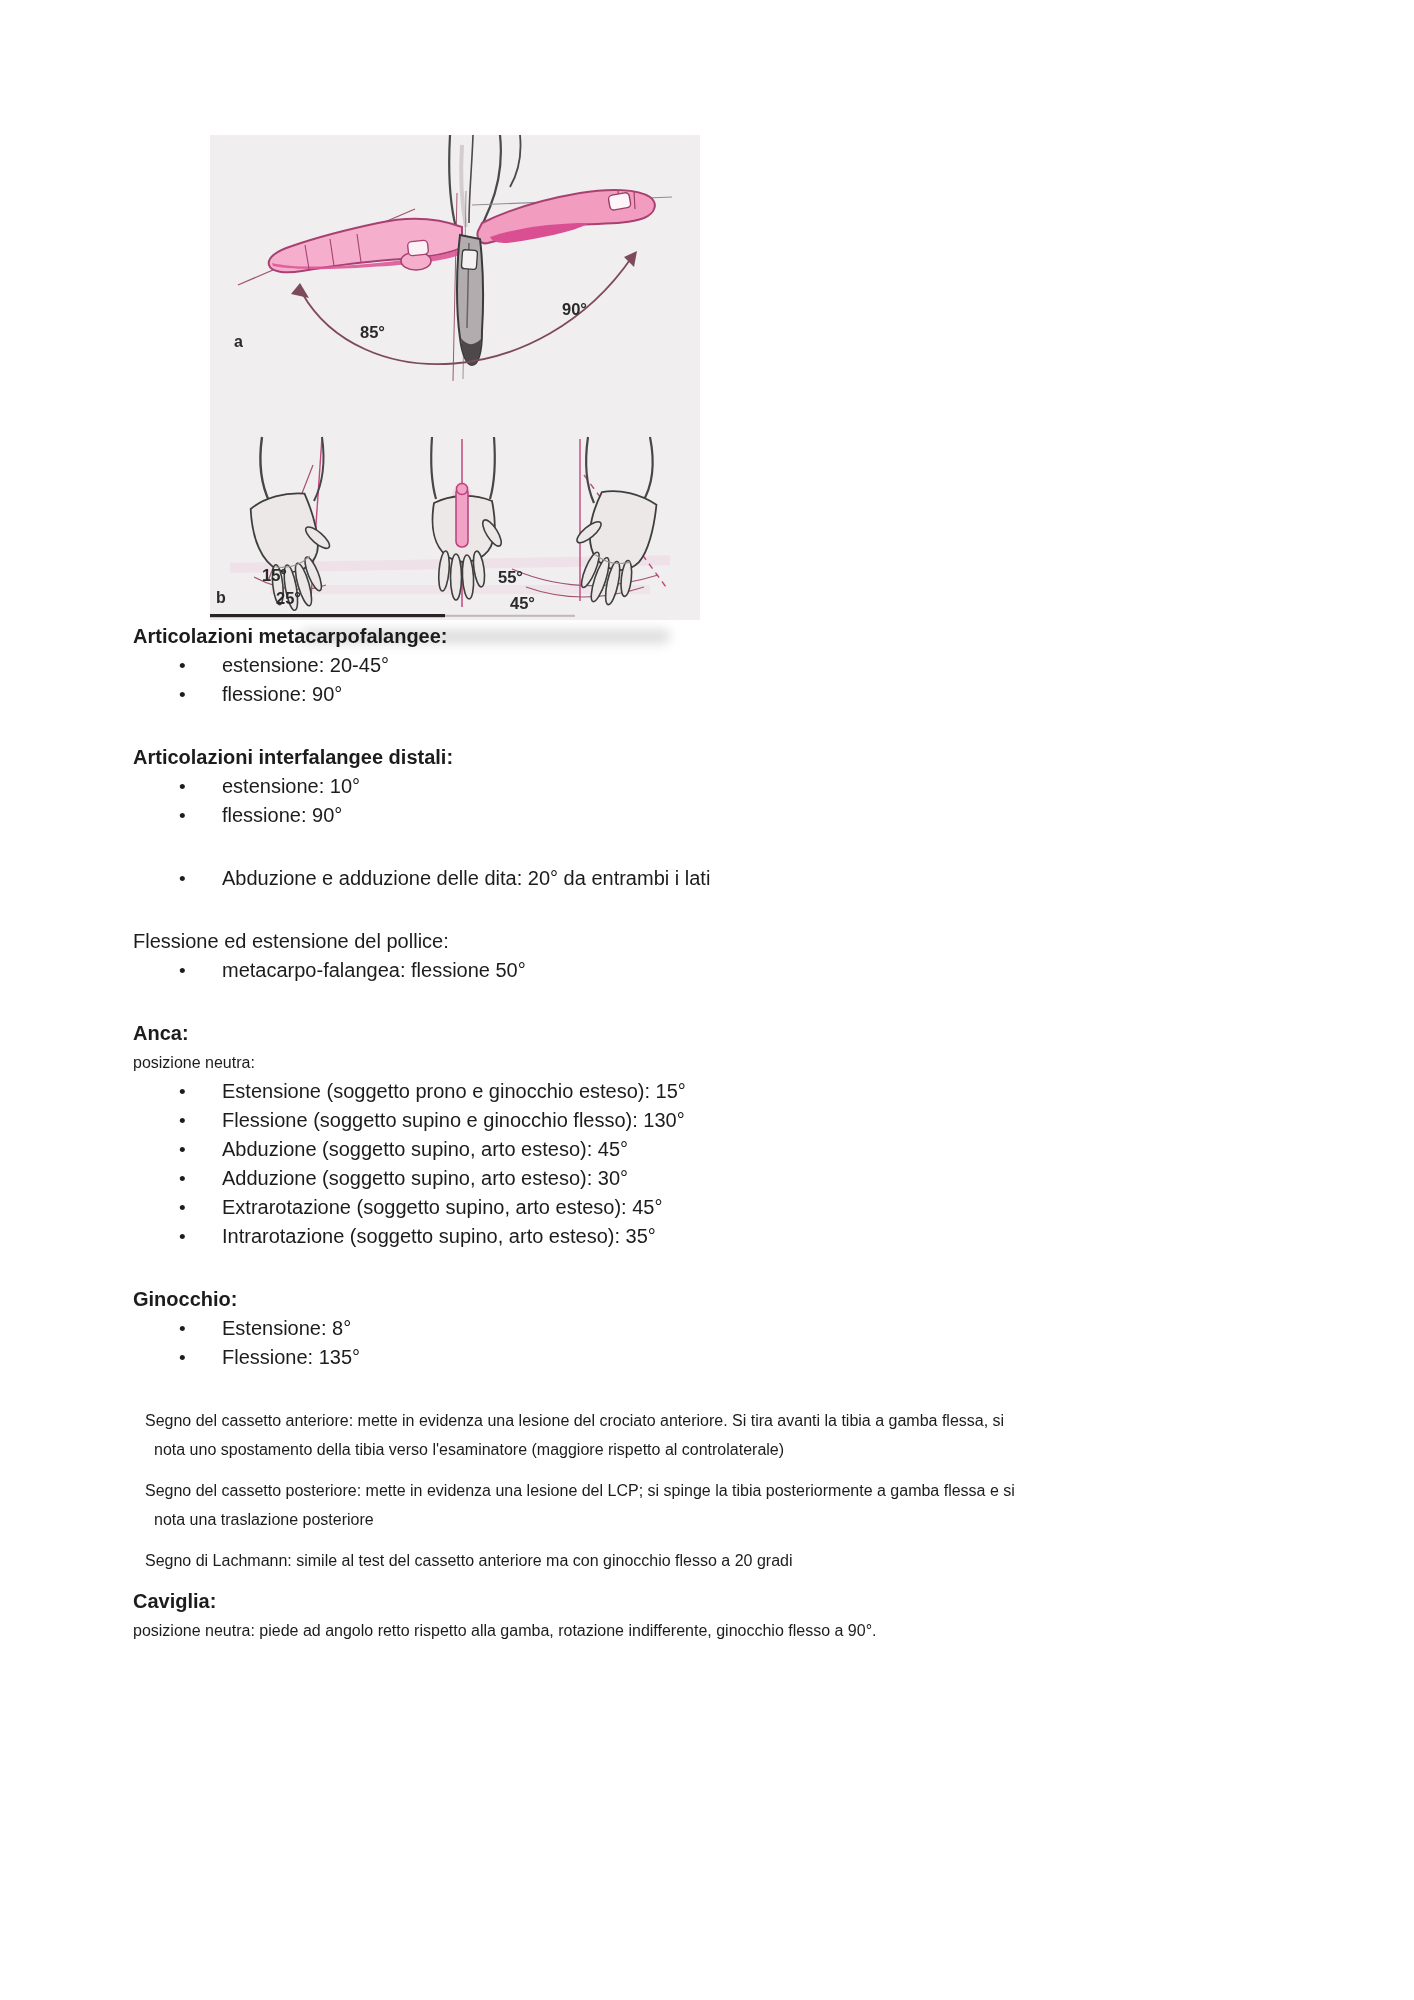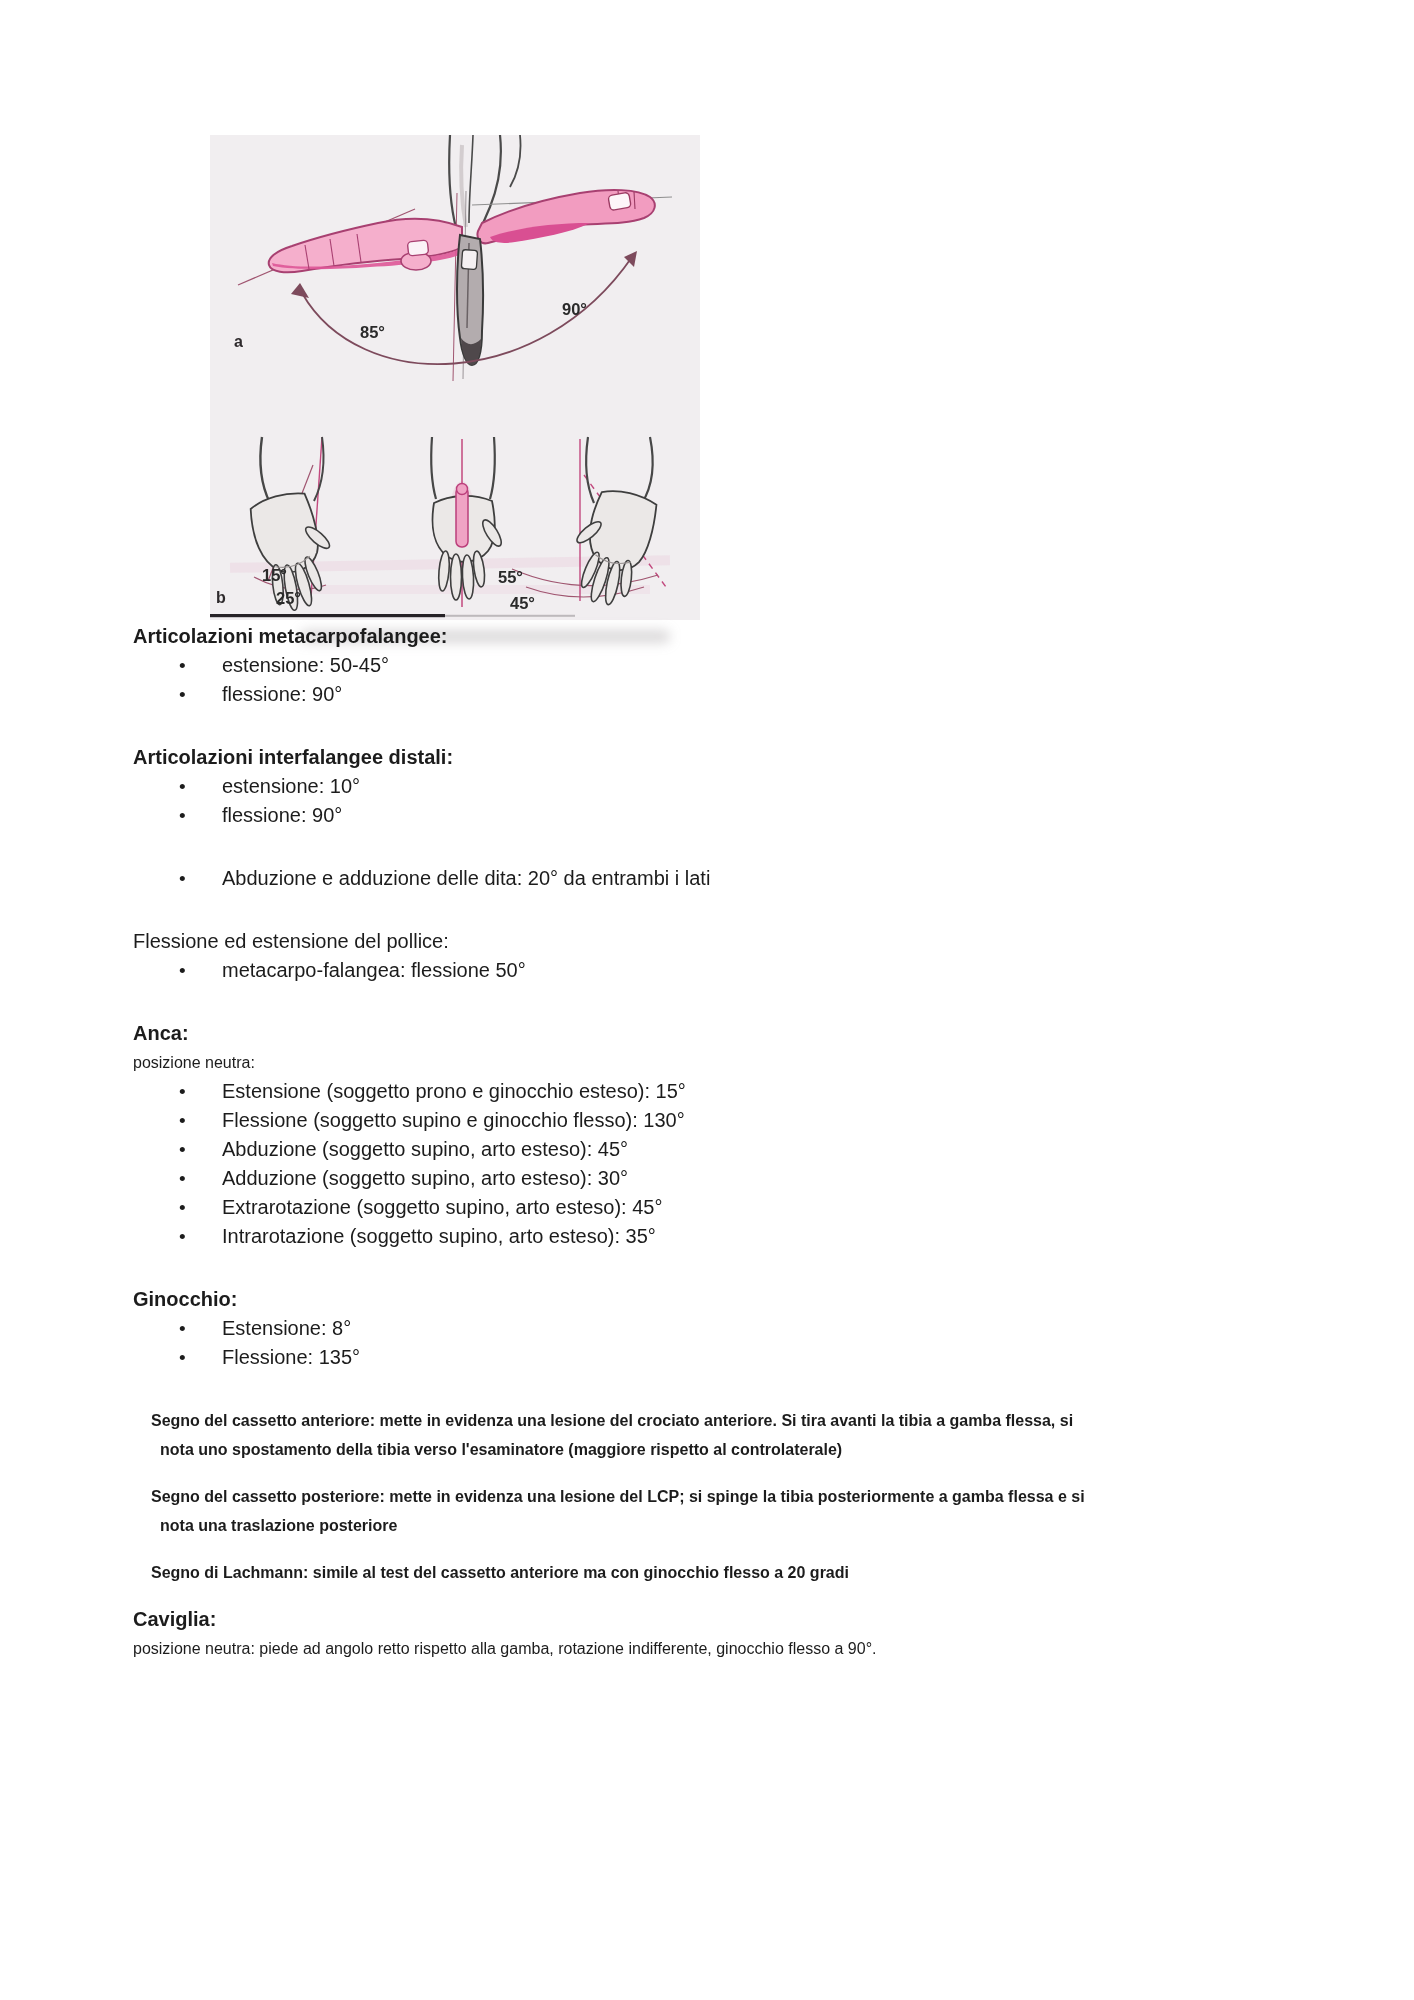--- a/index.html
+++ b/index.html
@@ -28,21 +28,21 @@
   ul.ul{margin:0;padding:0;}
   .li{
     list-style:none;position:relative;padding-left:89px;
     font-size:20px;line-height:29px;
   }
   .li::before{
     content:"\2022";
     position:absolute;left:46px;top:0;
     font-size:19px;line-height:29px;color:#1c1c1c;
   }
-  .para{margin:18px;font-weight:bold;}
+  .para{margin:12px;}
   svg text{font-family:"Liberation Sans","DejaVu Sans",sans-serif;}
   .ang{font-size:16.5px;font-weight:600;fill:#2a2a2a;}
   .cap{font-size:16px;font-weight:bold;fill:#2e2a2c;}
 </style>
 </head>
 <body>
 
 <div class="page">
 
   <figure class="figure">
@@ -172,21 +172,21 @@
       </g>
     </svg>
   </figure>
   <div class="fig-smudge"></div>
 
   <div class="content">
 
     <section class="blk">
       <h3 class="t">Articolazioni metacarpofalangee:</h3>
       <ul class="ul">
-        <li class="li"><span>estensione: 50-45°</span></li>
+        <li class="li"><span>estensione: 20-45°</span></li>
         <li class="li"><span>flessione: 90°</span></li>
       </ul>
     </section>
 
     <section class="blk">
       <h3 class="t">Articolazioni interfalangee distali:</h3>
       <ul class="ul">
         <li class="li"><span>estensione: 10°</span></li>
         <li class="li"><span>flessione: 90°</span></li>
       </ul>

